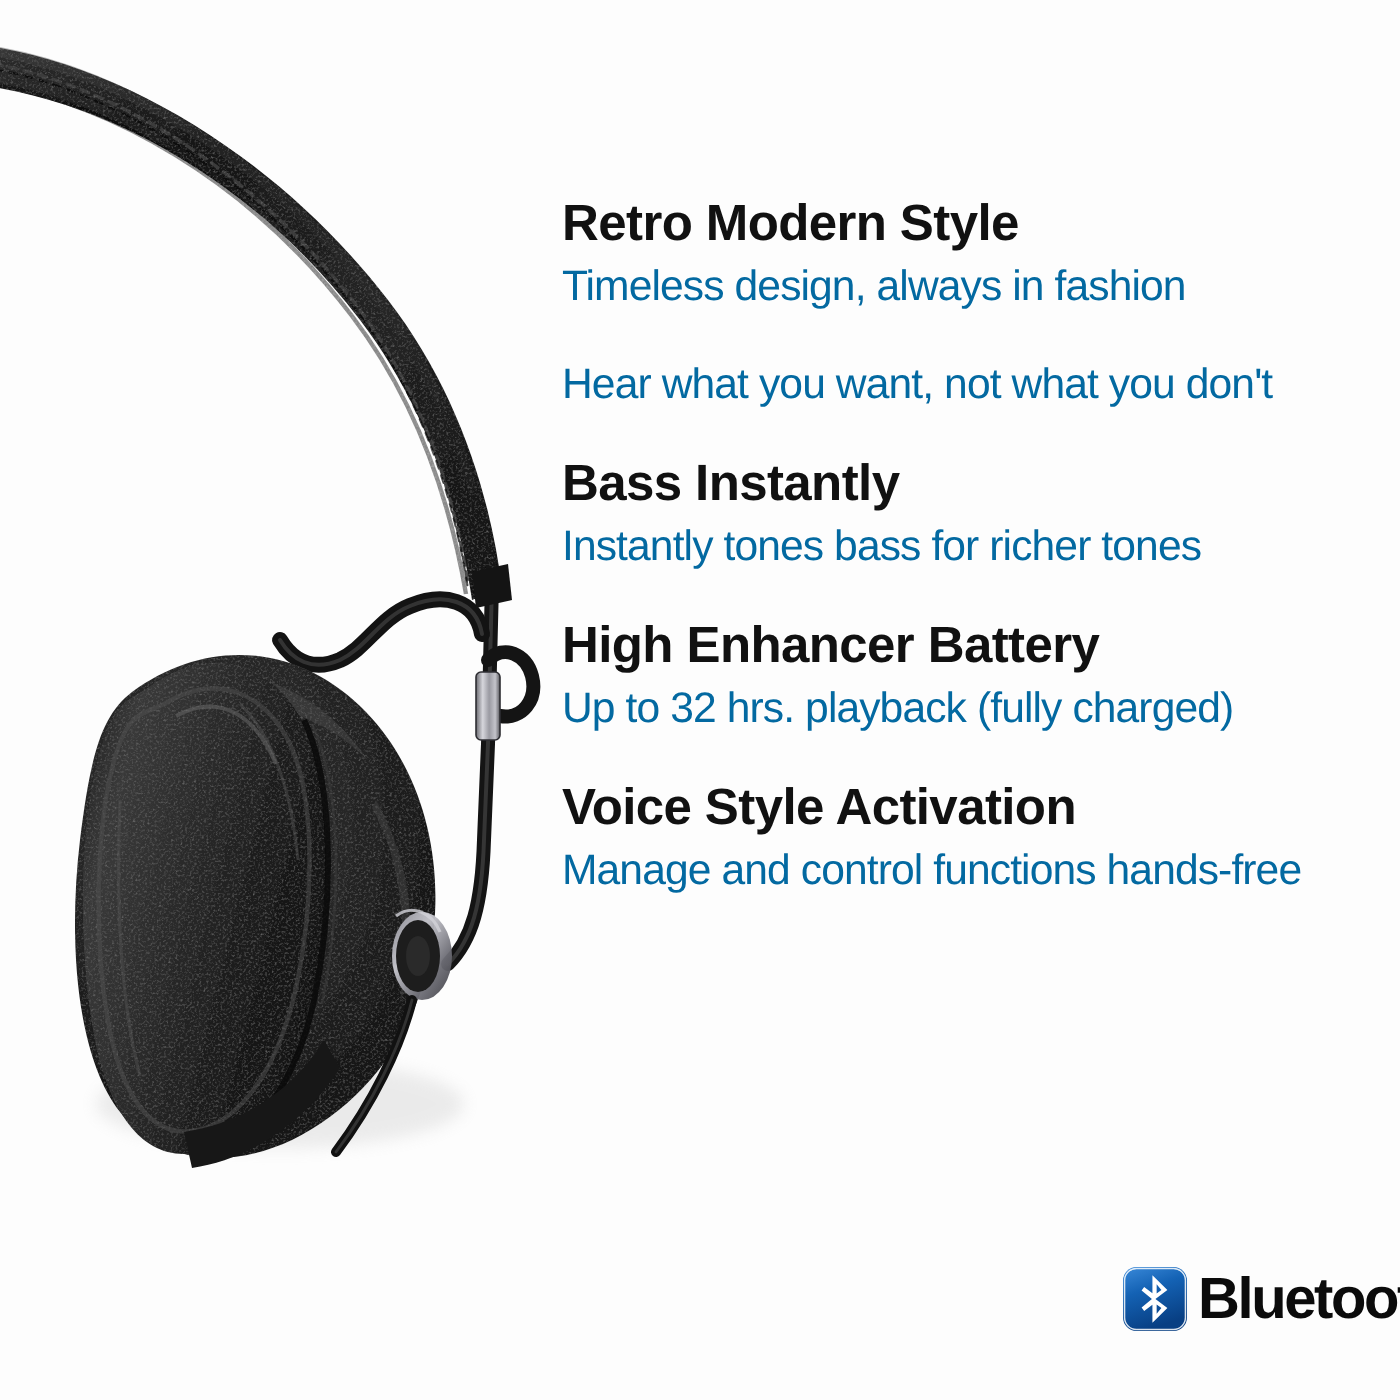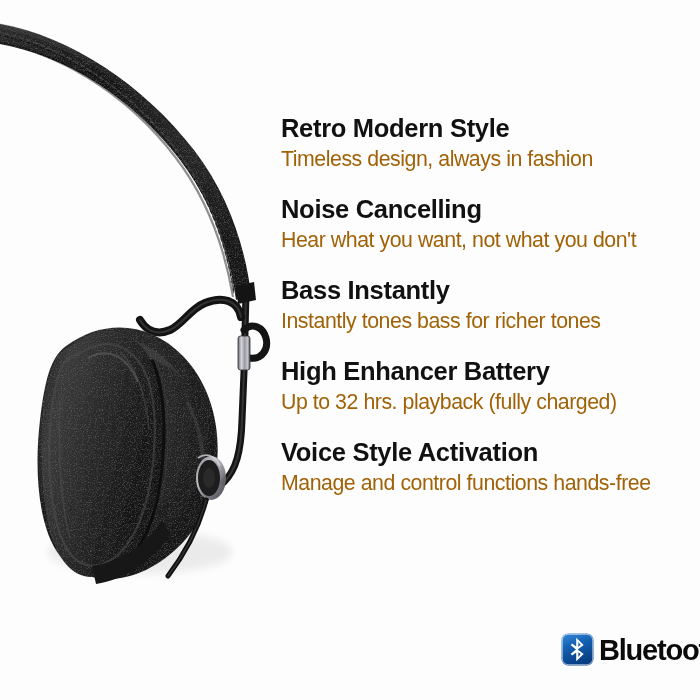--- a/index.html
+++ b/index.html
@@ -36,36 +36,35 @@
 
   
   .feature-list {
     position: absolute;
     left: 281px;
     top: 98px;
     width: 419px;
   }
   .feature-block {
     margin-bottom: 22px;
-    margin-top: 16px;
   }
   .feature-title {
     font-family: "Liberation Sans", sans-serif;
     font-size: 25.5px;
     font-weight: bold;
     color: #111111;
     letter-spacing: -0.3px;
     line-height: 1.17;
     white-space: nowrap;
   }
   .feature-desc {
     font-family: "Liberation Sans", sans-serif;
     font-size: 21.3px;
     font-weight: normal;
-    color: #a16207;
+    color: #0369a1;
     letter-spacing: -0.45px;
     line-height: 1.28;
     margin-top: 2px;
     white-space: nowrap;
   }
 
   
   .bt-badge {
     position: absolute;
     left: 561px;
@@ -246,21 +245,20 @@
   </div>
 
   <div class="feature-list">
 
     <div class="feature-block">
       <div class="feature-title">Retro Modern Style</div>
       <div class="feature-desc">Timeless design, always in fashion</div>
     </div>
 
     <div class="feature-block">
-      <div class="feature-title">Noise Cancelling</div>
       <div class="feature-desc">Hear what you want, not what you don't</div>
     </div>
 
     <div class="feature-block">
       <div class="feature-title">Bass Instantly</div>
       <div class="feature-desc">Instantly tones bass for richer tones</div>
     </div>
 
     <div class="feature-block">
       <div class="feature-title">High Enhancer Battery</div>

